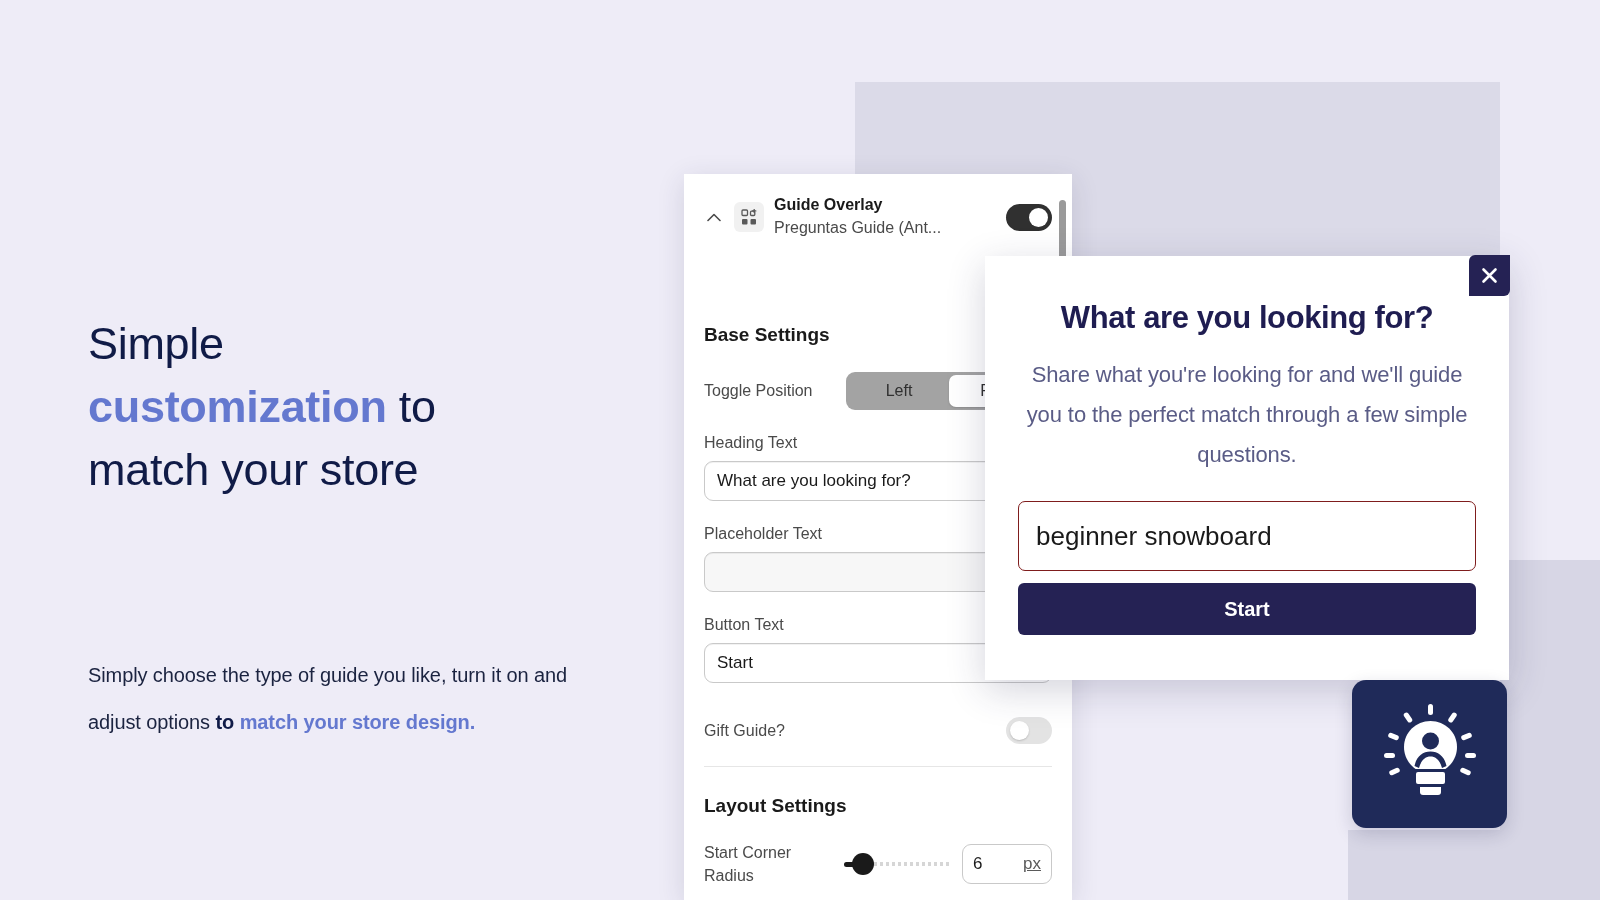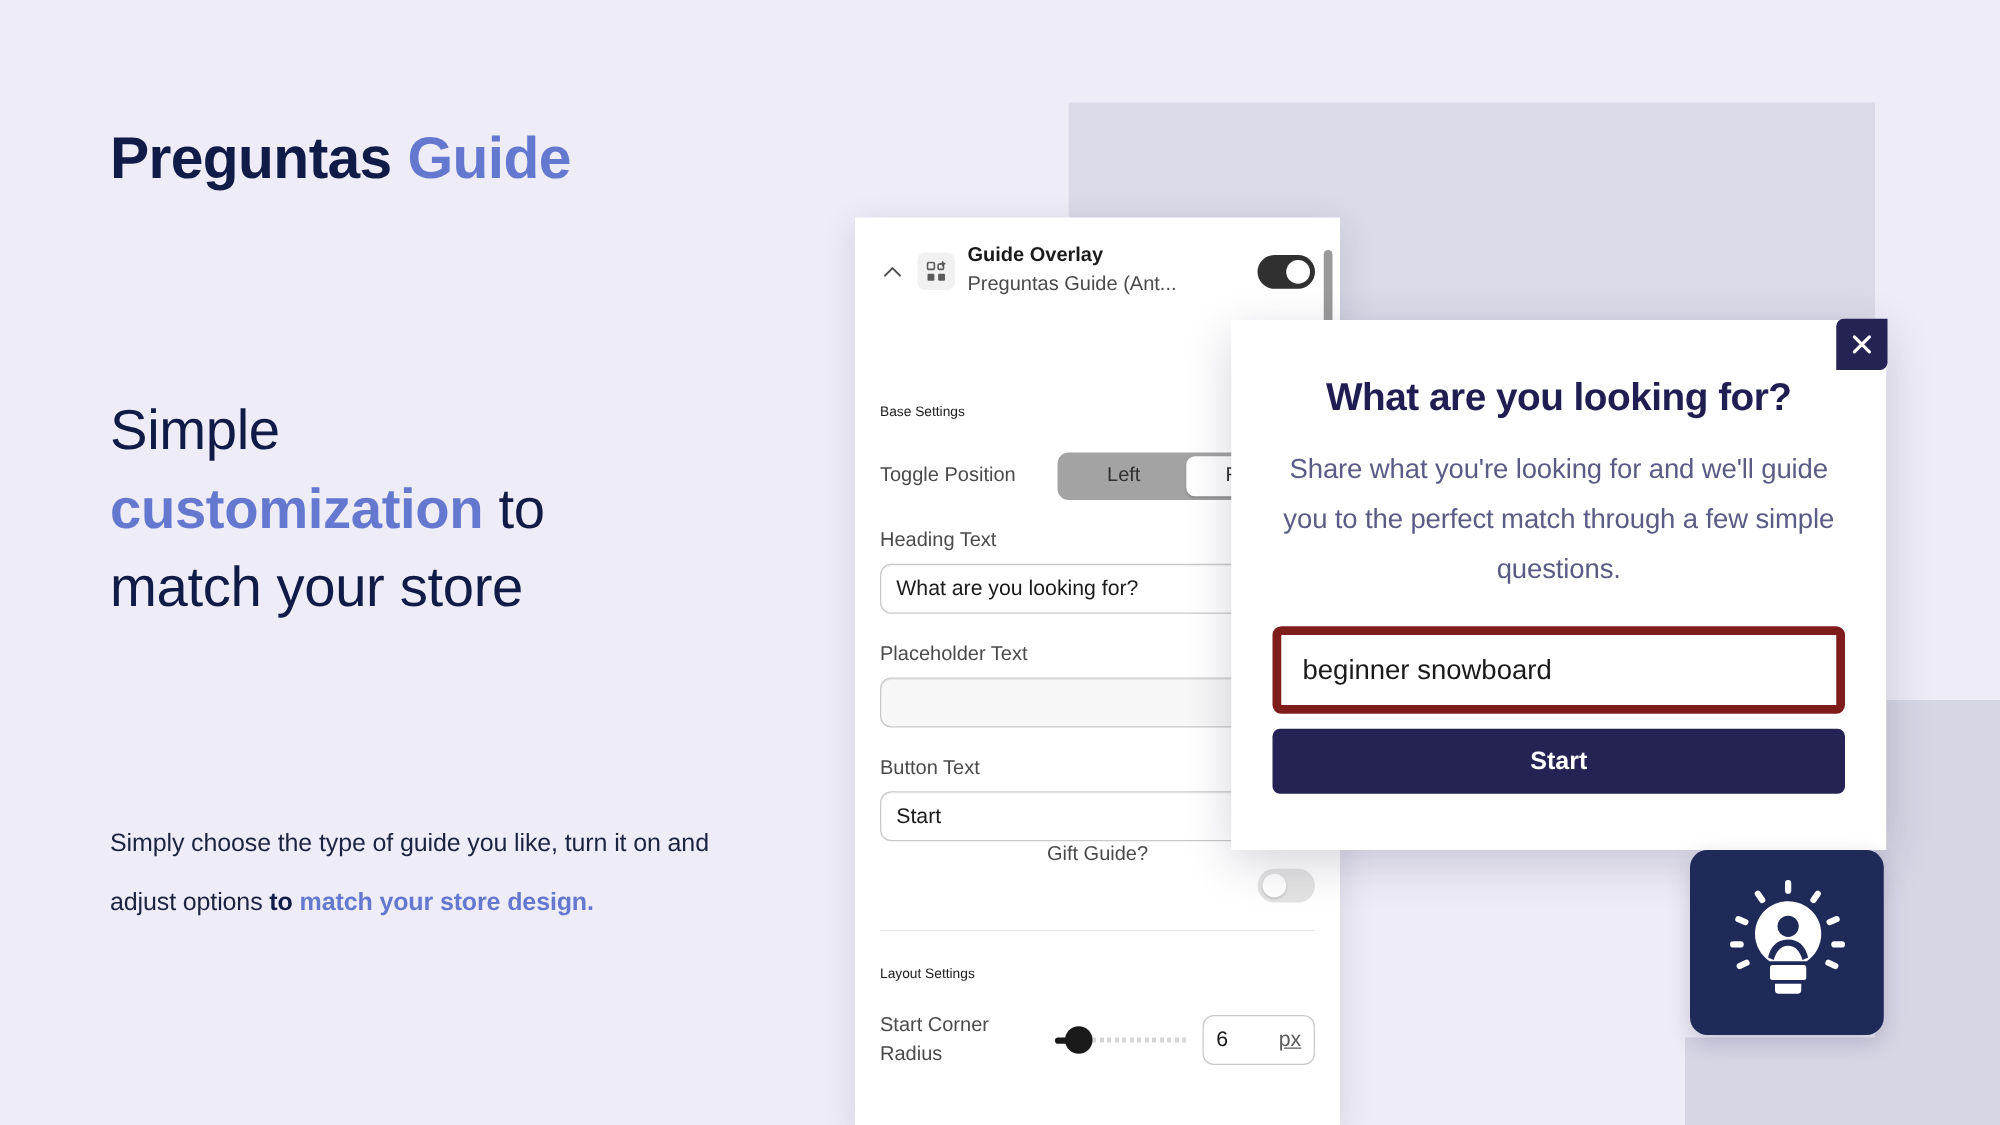--- a/index.html
+++ b/index.html
@@ -159,22 +159,22 @@
     top: 4px;
     width: 19px; height: 19px;
     border-radius: 50%;
     background: #fff;
   }
   .toggle.on .knob  { right: 4px; }
   .toggle.off .knob { left: 4px; }
   .toggle.off .knob { box-shadow: 0 1px 2px rgba(0,0,0,0.18); }
 
   .section-title {
-    font-size: 11px;
-    font-weight: 400;
+    font-size: 19px;
+    font-weight: 700;
     color: #1a1a1a;
     margin-top: 76px;
   }
   .section-title.layout { margin-top: 28px; }
 
   .field-row {
     display: flex;
     align-items: center;
     margin-top: 26px;
   }
@@ -224,21 +224,21 @@
     box-shadow: inset 0 1px 0 rgba(0,0,0,0.05);
   }
   .text-input.empty {
     background: #f7f7f7;
     color: #8a8a8a;
   }
 
   .toggle-row {
     display: flex;
     align-items: center;
-    flex-direction: column;
+    margin-top: 34px;
   }
   .toggle-row .toggle { margin-left: auto; }
 
   .divider {
     margin-top: 22px;
     height: 1px;
     background: #e6e6e6;
   }
 
   .slider-row {
@@ -339,26 +339,26 @@
   .modal-sub {
     margin-top: 18px;
     font-size: 22px;
     line-height: 40px;
     color: #5a5c86;
     letter-spacing: -0.1px;
   }
   .modal-input {
     margin-top: 26px;
     height: 70px;
-    border: 7px solid #7f1d1d;
+    border: 1px solid #7f1d1d;
     border-radius: 7px;
     display: flex;
     align-items: center;
     padding: 0 17px;
-    font-size: 22px;
+    font-size: 26px;
     color: #1a1a1a;
     text-align: left;
   }
   .modal-btn {
     margin-top: 12px;
     height: 52px;
     background: #252254;
     border-radius: 6px;
     display: flex;
     align-items: center;
@@ -385,24 +385,20 @@
 </style>
 </head>
 <body>
 
 <div class="bg-rect-top"></div>
 <div class="bg-rect-bottom"></div>
 <div class="bg-rect-bottom2"></div>
 
 <div class="left-col">
 
-  <div class="brand-title">
-    <span>Preguntas</span>
-    <span class="accent">Guide</span>
-  </div>
 
   <div class="headline">
     <span>Simple</span><br>
     <span class="accent">customization</span><span> to</span><br>
     <span>match your store</span>
   </div>
 
   <div class="body-copy">
     <span>Simply choose the type of guide you like, turn it on and adjust options </span><span class="b-dark">to</span>
     <span class="b-accent">match your store design</span><span class="period">.</span>

